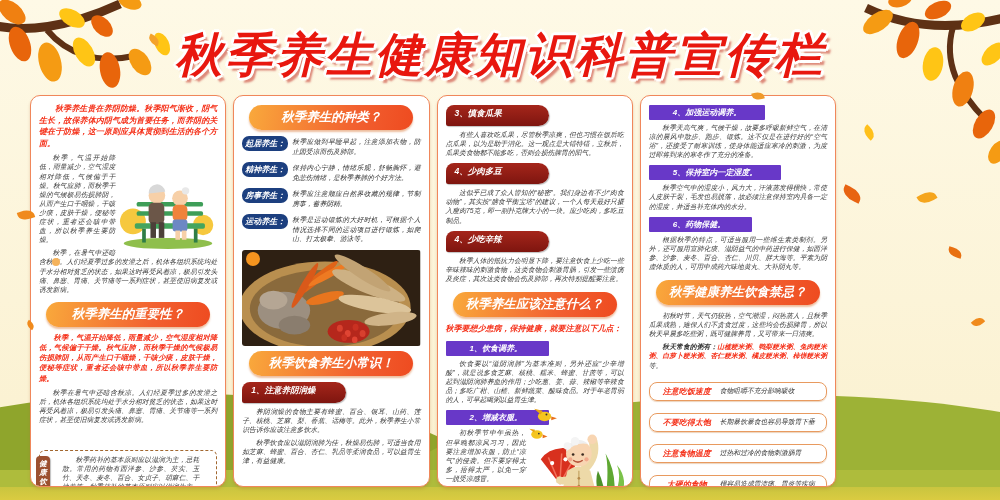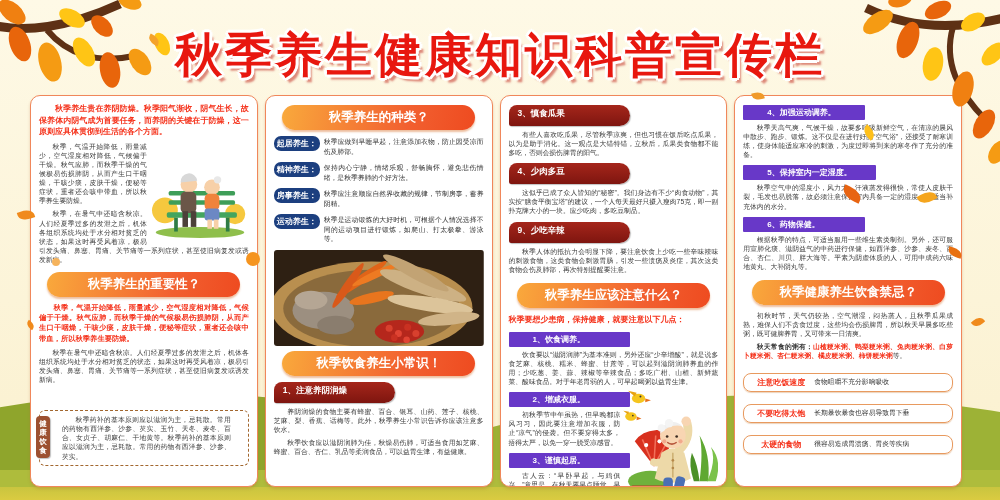--- a/index.html
+++ b/index.html
@@ -1,37 +1,37 @@
 <!DOCTYPE html>
 <html><head>
 <meta charset="utf-8">
 <style>
   * { margin:0; padding:0; box-sizing:border-box; }
   body { font-family:"Liberation Sans","DejaVu Sans",sans-serif; background:#888; }
   .poster { position:relative; width:1000px; height:500px; margin:0 auto; overflow:hidden;
-            background:linear-gradient(180deg,#FEF9E6 0%,#FCF4D8 60%,#FAF0CE 100%); }
+            background:linear-gradient(180deg,#FEF9E6 0%,#FCF4D8 60%,#FAF0CE 100%);font-style:italic; }
 
   
   .hill-left  { position:absolute; left:-140px; bottom:-68px; width:620px; height:175px;
                 background:#8FA52C; border-radius:50%; }
   .hill-right { position:absolute; right:-160px; bottom:-80px; width:760px; height:185px;
                 background:#9DB236; border-radius:50%; }
   .strip-mid   { position:absolute; left:0; bottom:0; width:100%; height:30px; background:#AEBC3C; }
   .strip-front { position:absolute; left:0; bottom:0; width:100%; height:13px;
                  background:linear-gradient(180deg,#C9C53F,#DACB41); }
 
   
   .title { position:absolute; top:24px; left:0; right:0; text-align:center; z-index:4;
            font-size:47px; font-weight:bold; color:#E8170F; letter-spacing:3px;
            text-shadow:-2px -2px 0 #fff,2px -2px 0 #fff,-2px 2px 0 #fff,2px 2px 0 #fff,
                        0 -3px 0 #fff,0 3px 0 #fff,-3px 0 0 #fff,3px 0 0 #fff,
                        4px 5px 2px rgba(190,25,15,.5); }
 
   
-  .panels { position:absolute; left:30px; top:95px; width:932px; height:392px;
+  .panels { position:absolute; left:30px; top:95px; width:806px; height:392px;
             display:flex; gap:7px; z-index:3; }
   .panel  { flex:1; background:#fff; border:1px solid #F0875B; border-radius:10px;
             padding:7px 8px; overflow:hidden; box-shadow:0 2px 3px rgba(180,110,50,.3); }
 
   .sec-header { display:block; margin:2px auto 6px; width:92%; text-align:center;
                 background:linear-gradient(100deg,#F9A93C 0%,#F26030 65%,#EE4B20 100%);
                 color:#fff; font-weight:bold; font-size:12.5px; padding:4px 2px;
                 border-radius:16px; box-shadow:0 2px 2px rgba(215,110,40,.45); }
 
   .red-intro { color:#F5321B; font-weight:bold; font-size:8px; line-height:1.45;
@@ -182,21 +182,21 @@
       <div class="mini-pill">1、注意养阴润燥</div>
       <p class="body-txt">养阴润燥的食物主要有蜂蜜、百合、银耳、山药、莲子、核桃、芝麻、梨、香蕉、话梅等。此外，秋季养生小常识告诉你应该注意多饮水。</p>
       <p class="body-txt">秋季饮食应以滋阴润肺为佳，秋燥易伤肺，可适当食用如芝麻、蜂蜜、百合、杏仁、乳品等柔润食品，可以益胃生津，有益健康。</p>
     </div>
 
     <div class="panel">
       <div class="mini-pill" style="margin-top:2px">3、慎食瓜果</div>
       <p class="body-txt">有些人喜欢吃瓜果，尽管秋季凉爽，但也习惯在饭后吃点瓜果，以为是助于消化。这一观点是大错特错，立秋后，瓜果类食物都不能多吃，否则会损伤脾胃的阳气。</p>
       <div class="mini-pill">4、少肉多豆</div>
       <p class="body-txt">这似乎已成了众人皆知的“秘密”。我们身边有不少“肉食动物”，其实按“膳食平衡宝塔”的建议，一个人每天最好只摄入瘦肉75克，即一副扑克牌大小的一块。应少吃肉，多吃豆制品。</p>
-      <div class="mini-pill">9、少吃辛辣</div>
+      <div class="mini-pill">4、少吃辛辣</div>
       <p class="body-txt">秋季人体的抵抗力会明显下降，要注意饮食上少吃一些辛味辣味的刺激食物，这类食物会刺激胃肠，引发一些溃疡及炎症，其次这类食物会伤及肺部，再次特别提醒要注意。</p>
       <div class="sec-header" style="margin-top:9px">秋季养生应该注意什么？</div>
       <p class="lead-red">秋季要想少患病，保持健康，就要注意以下几点：</p>
       <div class="purple-label">1、饮食调养。</div>
       <p class="body-txt" style="margin-top:0">饮食要以“滋阴润肺”为基本准则，另外还应“少辛增酸”，就是说多食芝麻、核桃、糯米、蜂蜜、甘蔗等，可以起到滋阴润肺养血的作用；少吃葱、姜、蒜、辣椒等辛辣食品；多吃广柑、山楂、新鲜蔬菜、酸味食品。对于年老胃弱的人，可早起喝粥以益胃生津。</p>
       <svg class="grandpa-fig" viewBox="0 0 98 128">
         <ellipse cx="16" cy="13" rx="7" ry="5" fill="#F5C51E"></ellipse>
         <path d="M12 11 l-7 -6 l9 2 z" fill="#E8A312"></path>
           <path d="M23 13 l6 2 l-6 2 z" fill="#E8711A"></path>
         <circle cx="18" cy="11" r="1" fill="#333"></circle>
@@ -253,20 +253,24 @@
       <p class="body-txt"><span class="porridge-lead">秋天常食的粥有：</span><span class="porridge-red">山楂粳米粥、鸭梨粳米粥、兔肉粳米粥、白萝卜粳米粥、杏仁粳米粥、橘皮粳米粥、柿饼粳米粥</span><span>等。</span></p>
       <div class="taboo-row">
         <span class="taboo-label">注意吃饭速度</span>
         <span class="taboo-text">食物咀嚼不充分影响吸收</span>
       </div>
       <div class="taboo-row">
         <span class="taboo-label">不要吃得太饱</span>
         <span class="taboo-text">长期暴饮暴食也容易导致胃下垂</span>
       </div>
       <div class="taboo-row">
+        <span class="taboo-label">注意食物温度</span>
+        <span class="taboo-text">过热和过冷的食物刺激肠胃</span>
+      </div>
+      <div class="taboo-row">
         <span class="taboo-label">太硬的食物</span>
         <span class="taboo-text">很容易造成胃溃疡、胃炎等疾病</span>
       </div>
     </div>
   </div>
 
   <svg class="deco" style="left:-8px; top:-8px; width:240px; height:120px;" viewBox="0 0 240 120">
     <path d="M-10 30 C 30 44, 80 34, 128 12" stroke="#5E3115" stroke-width="9" fill="none"></path>
     <path d="M55 38 C 75 62, 105 72, 142 64" stroke="#5E3115" stroke-width="6" fill="none"></path>
     <ellipse cx="28" cy="52" rx="18" ry="10" fill="#E8650B" transform="rotate(70 28 52)"></ellipse>

